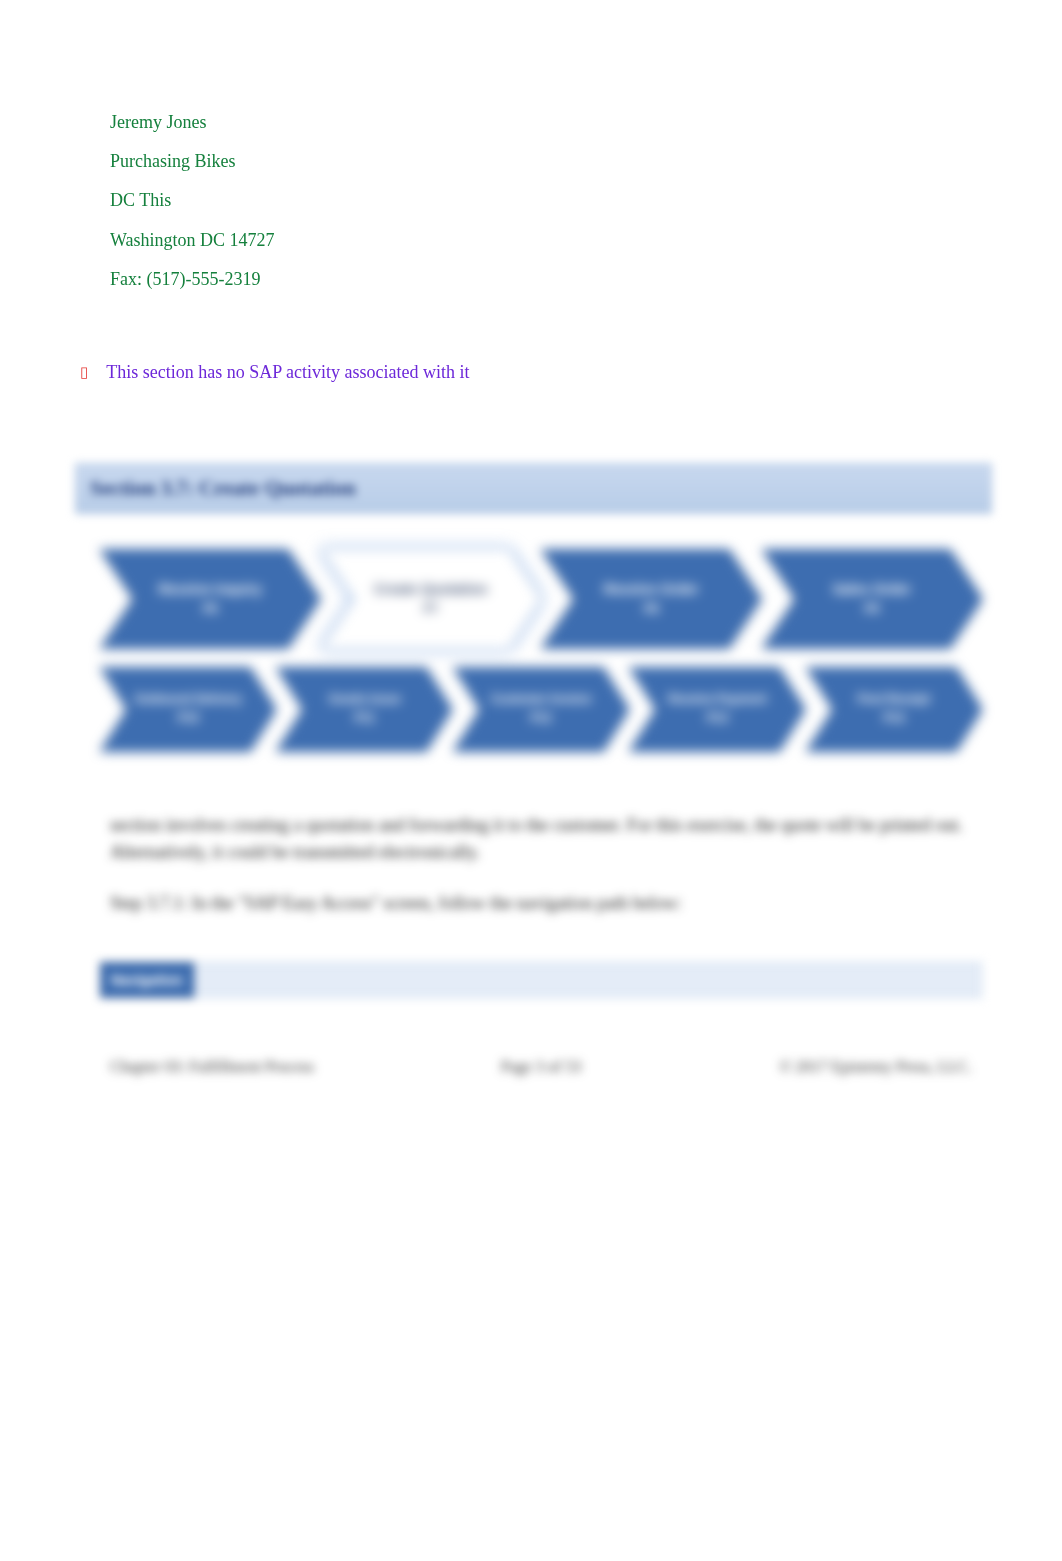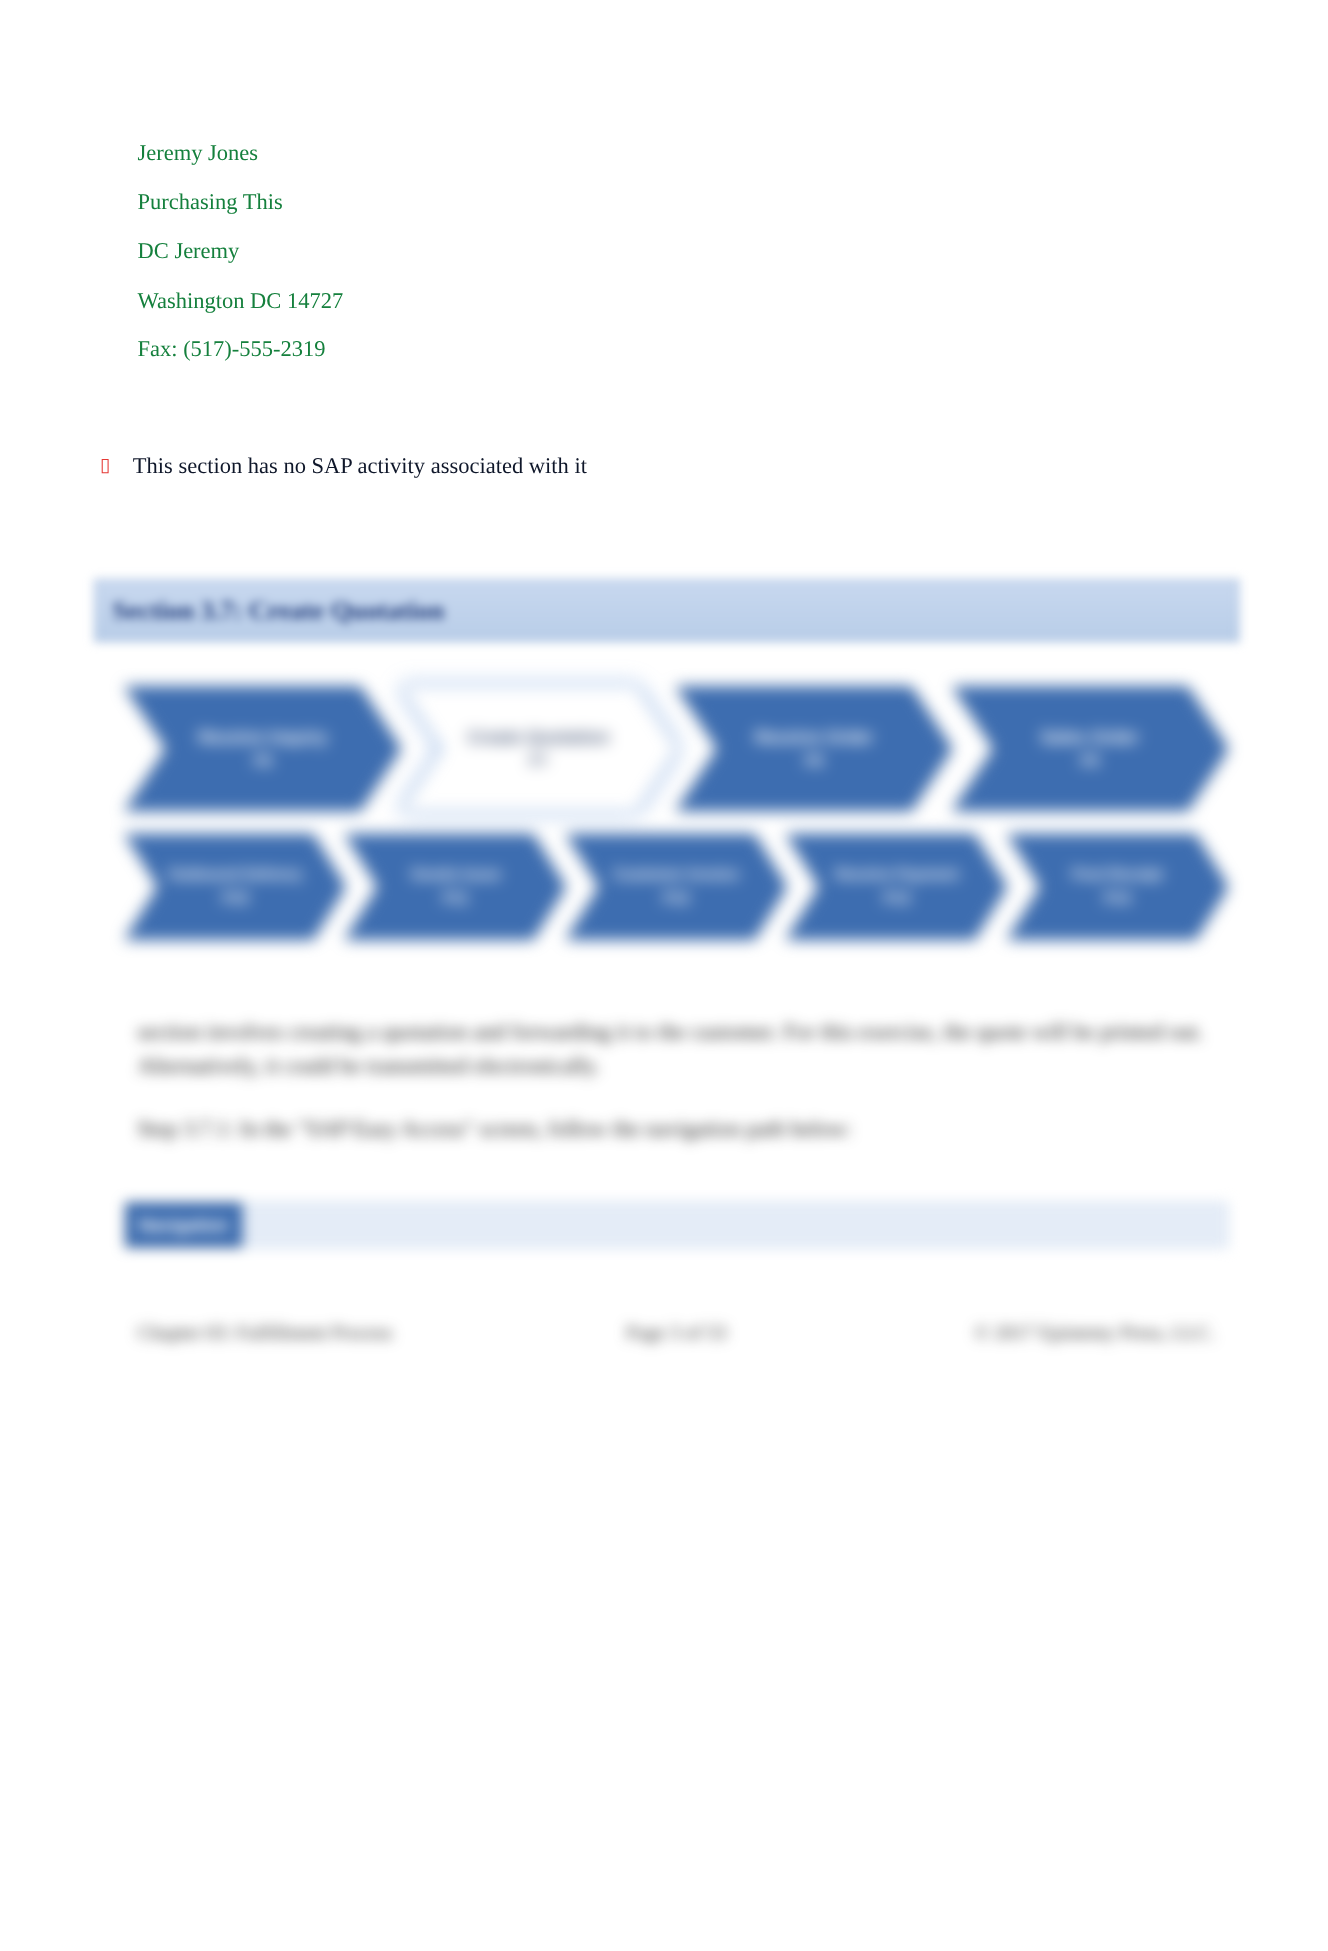--- a/index.html
+++ b/index.html
@@ -32,21 +32,21 @@
       margin-bottom: 80px;
       margin-left: -30px;
     }
     .note-icon {
       color: #E53935;
       font-size: 15px;
       font-family: Arial, sans-serif;
     }
     .note-text {
       font-size: 18px;
-      color: #0f172a;
+      color: #6d28d9;
     }
     .section-header {
       background: linear-gradient(to bottom, #c8d8ef, #b8cde8);
       border: 1px solid #b0c4e0;
       padding: 12px 14px;
       margin-bottom: 35px;
       margin-left: -35px;
       margin-right: -20px;
       filter: blur(4px);
     }
@@ -173,22 +173,22 @@
     .footer-center { flex: 0.7; text-align: center; }
     .footer-right { flex: 1.2; text-align: right; }
     .row2 .flow-step { font-size: 12px; }
     .row2 { height: 85px; }
   </style>
 </head>
 <body>
 
 <div class="contact-block">
   <p class="contact-line">Jeremy Jones</p>
-  <p class="contact-line">Purchasing This</p>
-  <p class="contact-line">DC Jeremy</p>
+  <p class="contact-line">Purchasing Bikes</p>
+  <p class="contact-line">DC This</p>
   <p class="contact-line">Washington DC 14727</p>
   <p class="contact-line">Fax: (517)-555-2319</p>
 </div>
 
 <div class="note-row">
   <span class="note-icon">▯</span>
   <span class="note-text">This section has no SAP activity associated with it</span>
 </div>
 
 <div class="section-header">

